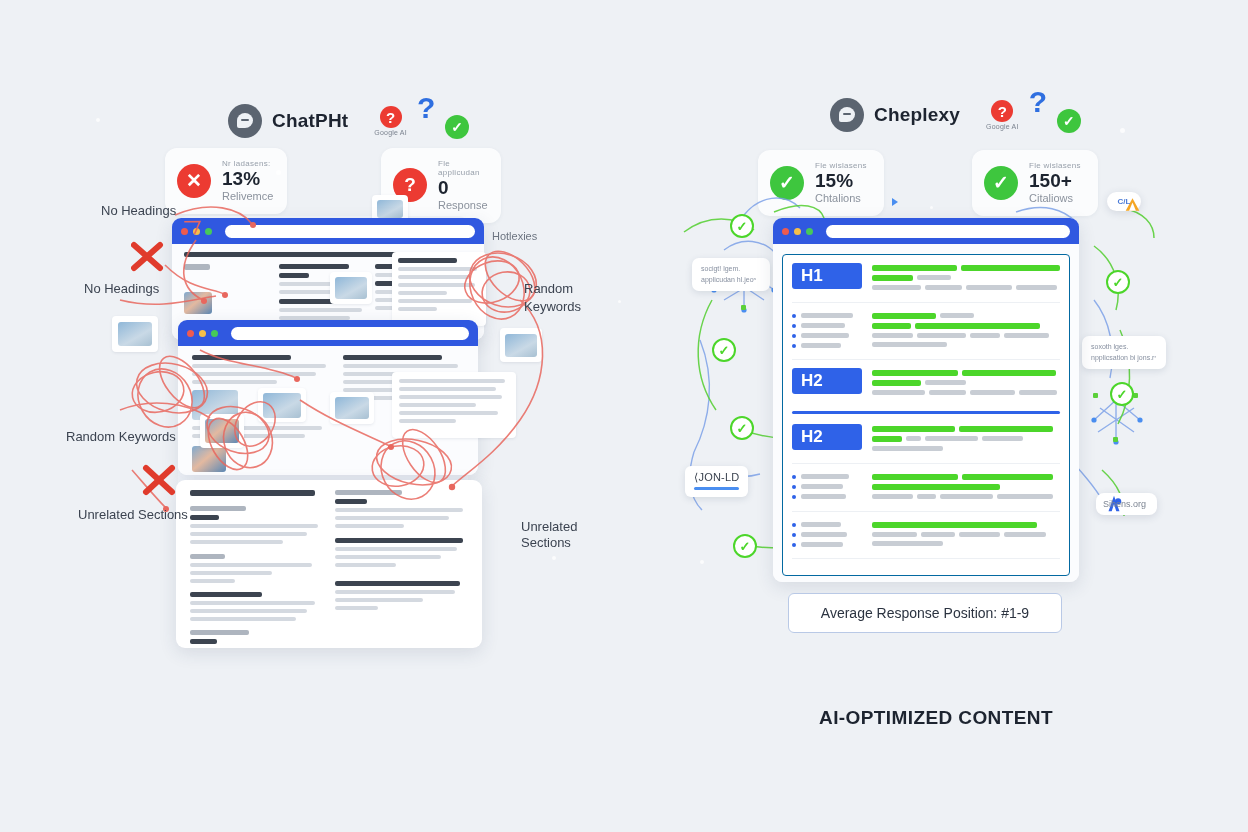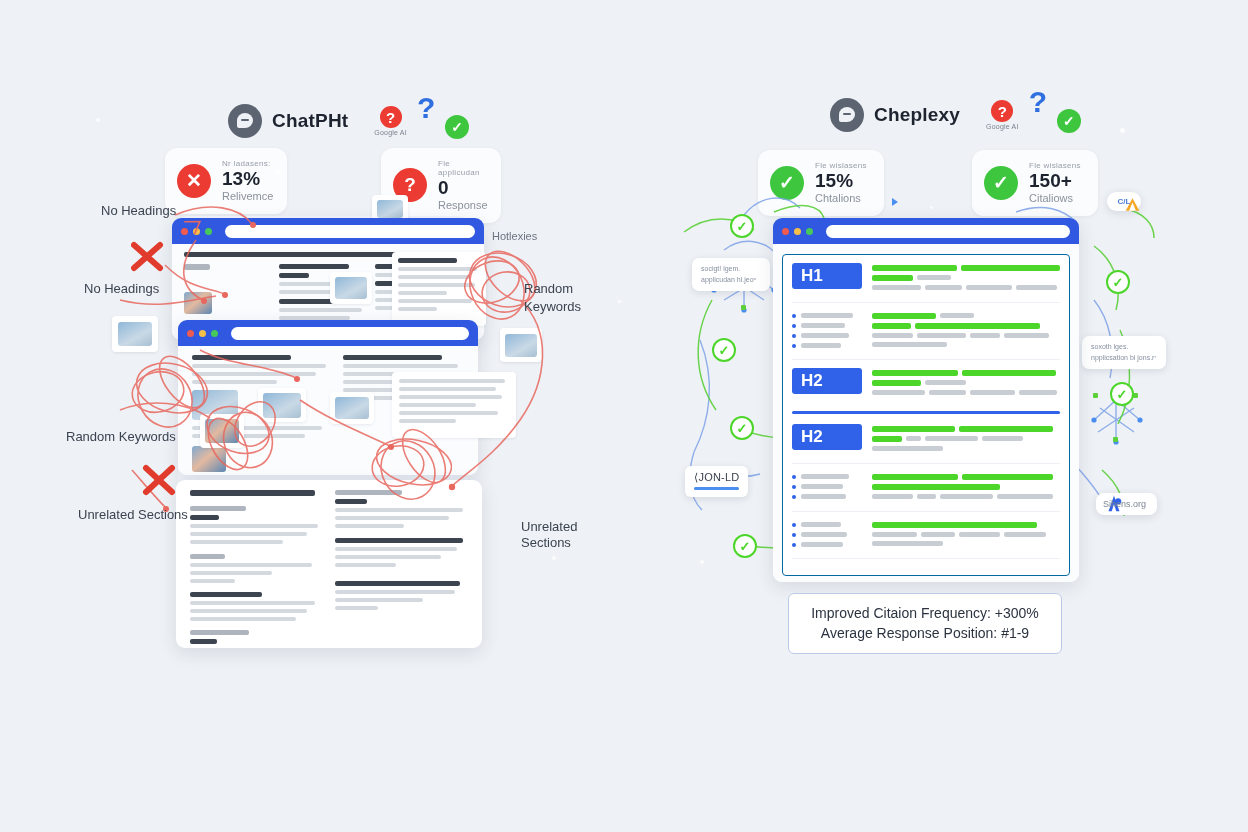--- a/index.html
+++ b/index.html
@@ -672,19 +672,19 @@
             </div>
           </div>
           <div style="height:1px;background:#edf0f4;margin:8px 0;"></div>
 
 
         </div>
       </div>
     </div>
 
     <div class="resultbox" style="left:164px;top:593px;width:274px;">
-      <div>Improved Citaion Frequency: +300%</div>
       <div>Average Response Position: #1-9</div>
     </div>
 
+    <div class="caption" style="top:707px;">AI-OPTIMIZED CONTENT</div>
   </div>
 
 </div>
 
 </body></html>

